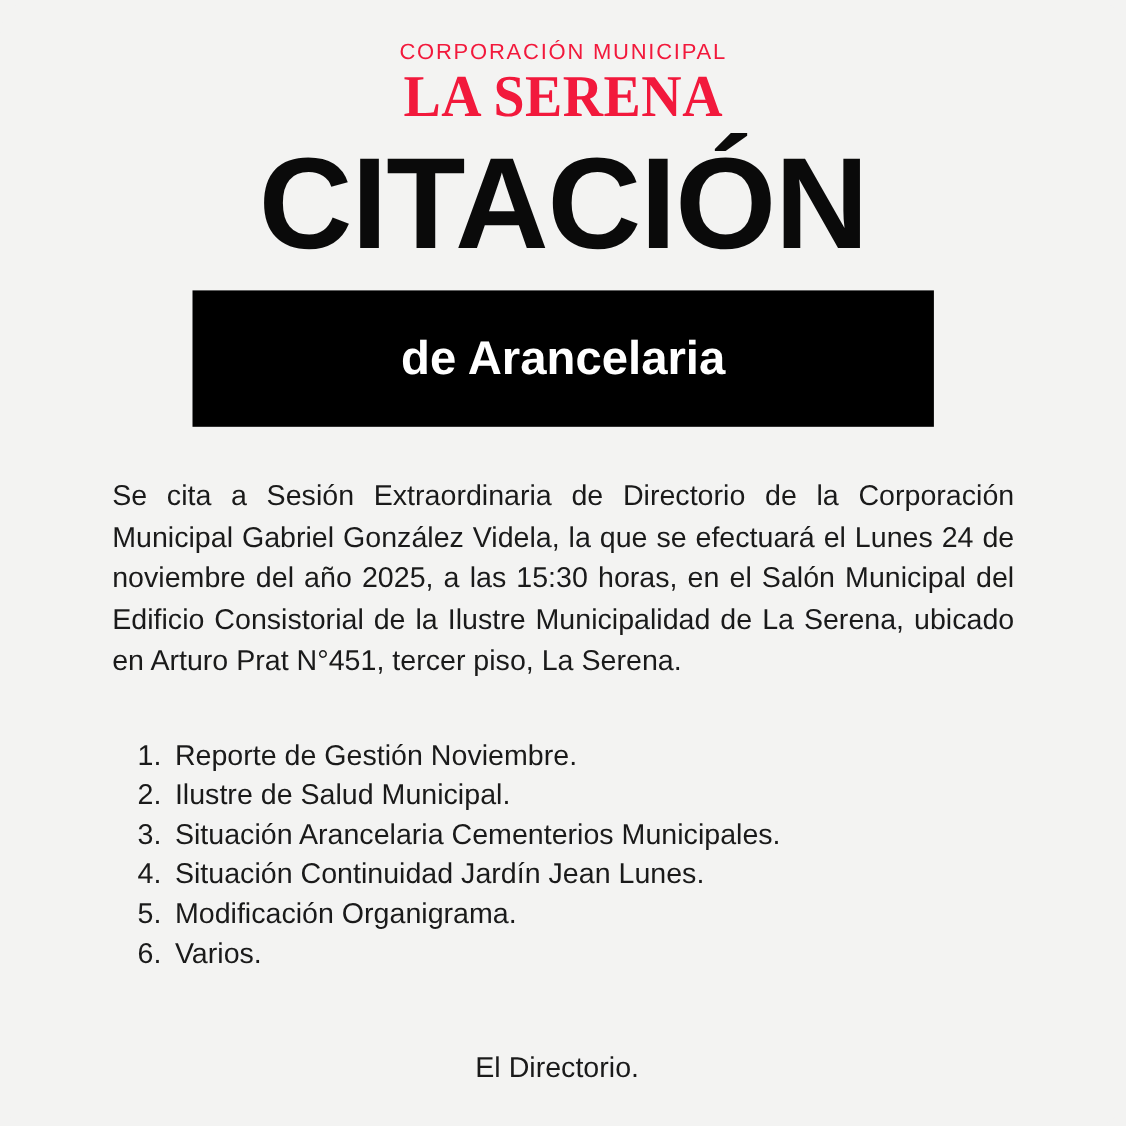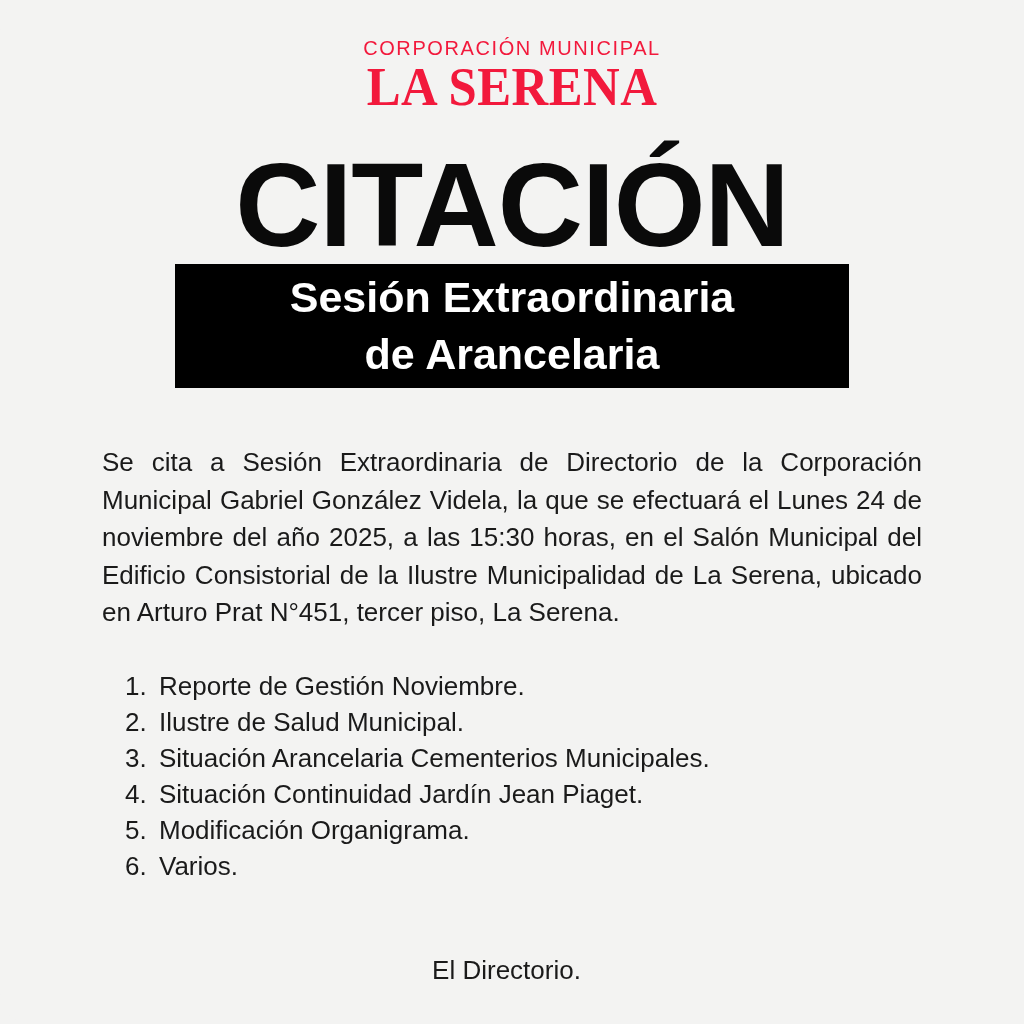--- a/index.html
+++ b/index.html
@@ -60,21 +60,20 @@
     left: 0;
     width: 1024px;
     text-align: center;
     font-family: "Liberation Sans", sans-serif;
     font-weight: bold;
     font-size: 118px;
     line-height: 1.08;
     letter-spacing: -1px;
     color: #0a0a0a;
     white-space: nowrap;
-    margin-top: 20px;
   }
 
   
   .banner {
     position: absolute;
     top: 264px;
     left: 175px;
     width: 674px;
     height: 124px;
     background: #000000;
@@ -90,21 +89,21 @@
     font-size: 43px;
     line-height: 1.32;
     color: #ffffff;
     text-align: center;
     white-space: nowrap;
   }
 
   
   .body-text {
     position: absolute;
-    top: 444px;
+    top: 432px;
     left: 102px;
     width: 820px;
     font-family: "Liberation Sans", sans-serif;
     font-size: 26px;
     line-height: 37.5px;
     color: #1a1a1a;
     text-align: justify;
     text-justify: inter-word;
     margin: 0;
   }
@@ -164,21 +163,20 @@
 <div class="poster">
 
   <div class="logo-block">
     <div class="logo-sub">CORPORACIÓN MUNICIPAL</div>
     <div class="logo-main">LA SERENA</div>
   </div>
 
   <div class="title">CITACIÓN</div>
 
   <div class="banner">
-    <div class="banner-line">Sesión Extraordinaria</div>
     <div class="banner-line">de Arancelaria</div>
   </div>
 
   <p class="body-text">Se cita a Sesión Extraordinaria de Directorio de la Corporación Municipal Gabriel González Videla, la que se efectuará el Lunes 24 de noviembre del año 2025, a las 15:30 horas, en el Salón Municipal del Edificio Consistorial de la Ilustre Municipalidad de La Serena, ubicado en Arturo Prat N°451, tercer piso, La Serena.</p>
 
   <div class="agenda">
     <ol class="agenda-list">
       <li class="agenda-item">
         <span class="agenda-num">1.</span>
         <span class="agenda-text">Reporte de Gestión Noviembre.</span>
@@ -186,21 +184,21 @@
       <li class="agenda-item">
         <span class="agenda-num">2.</span>
         <span class="agenda-text">Ilustre de Salud Municipal.</span>
       </li>
       <li class="agenda-item">
         <span class="agenda-num">3.</span>
         <span class="agenda-text">Situación Arancelaria Cementerios Municipales.</span>
       </li>
       <li class="agenda-item">
         <span class="agenda-num">4.</span>
-        <span class="agenda-text">Situación Continuidad Jardín Jean Piaget.</span>
+        <span class="agenda-text">Situación Continuidad Jardín Jean Lunes.</span>
       </li>
       <li class="agenda-item">
         <span class="agenda-num">5.</span>
         <span class="agenda-text">Modificación Organigrama.</span>
       </li>
       <li class="agenda-item">
         <span class="agenda-num">6.</span>
         <span class="agenda-text">Varios.</span>
       </li>
     </ol>

